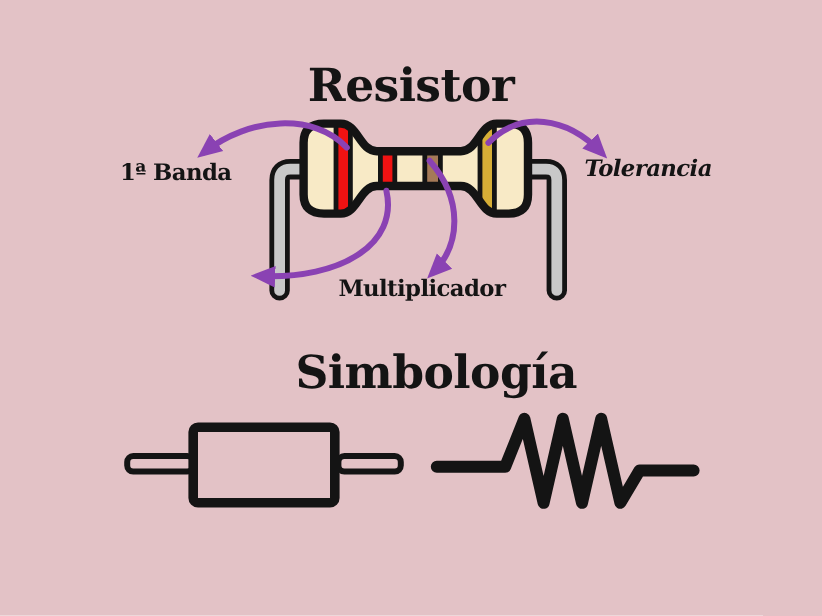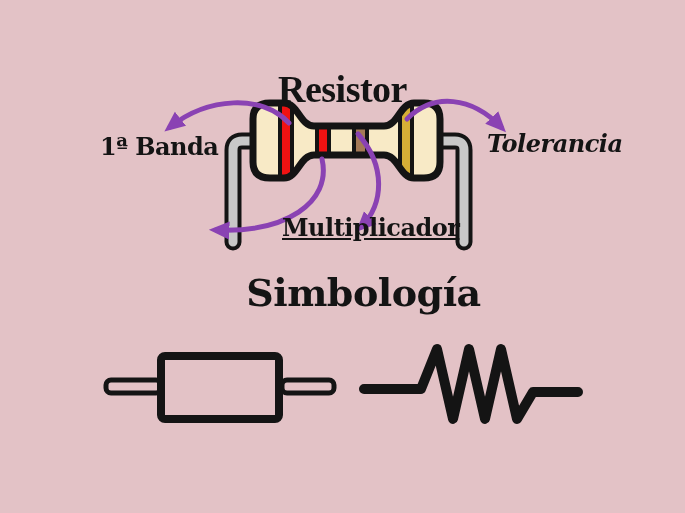--- a/index.html
+++ b/index.html
@@ -16,27 +16,27 @@
     color:#141414;
     line-height:1;
     white-space:nowrap;
     letter-spacing:-0.5px;
   }
   .title{
     left:0;right:0;
     text-align:center;
     font-size:38px;
   }
-  .lbl{font-size:24px;}
-  #title-resistor{top:70px;font-family:Liberation Serif, serif;}
-  #title-simbologia{top:274px;padding-left:42px;}
+  .lbl{font-size:19px;}
+  #title-resistor{top:52px;}
+  #title-simbologia{top:291px;padding-left:42px;}
   #lbl-band1{left:100px;top:135px;}
   #lbl-band2{left:88px;top:213px;}
   #lbl-tolerance{left:487px;top:132px;font-style:italic;}
-  #lbl-multiplier{left:282px;top:216px;text-decoration:underline;}
+  #lbl-multiplier{left:282px;top:232px;}
 </style>
 </head>
 <body>
 
 <div id="canvas" style="background: rgb(227, 194, 198);">
 
   <svg id="scene" width="685" height="513" viewBox="0 0 685 513">
     <defs>
       <clipPath id="bodyClip">
         <path d="M 270 103 L 284 103 C 298 103 300 126 314 126 L 384 126 C 398 126 400 103 414 103 L 424 103 Q 440 103 440 119 L 440 162 Q 440 178 424 178 L 414 178 C 400 178 398 155 384 155 L 314 155 C 300 155 298 178 284 178 L 270 178 Q 253 178 253 162 L 253 119 Q 253 103 270 103 Z"></path>

